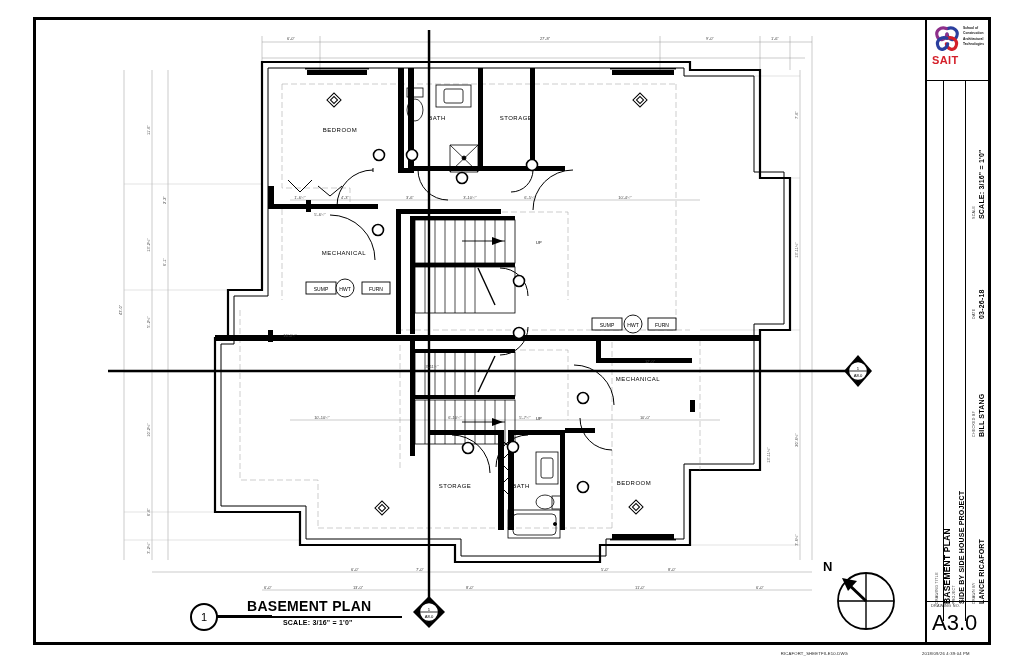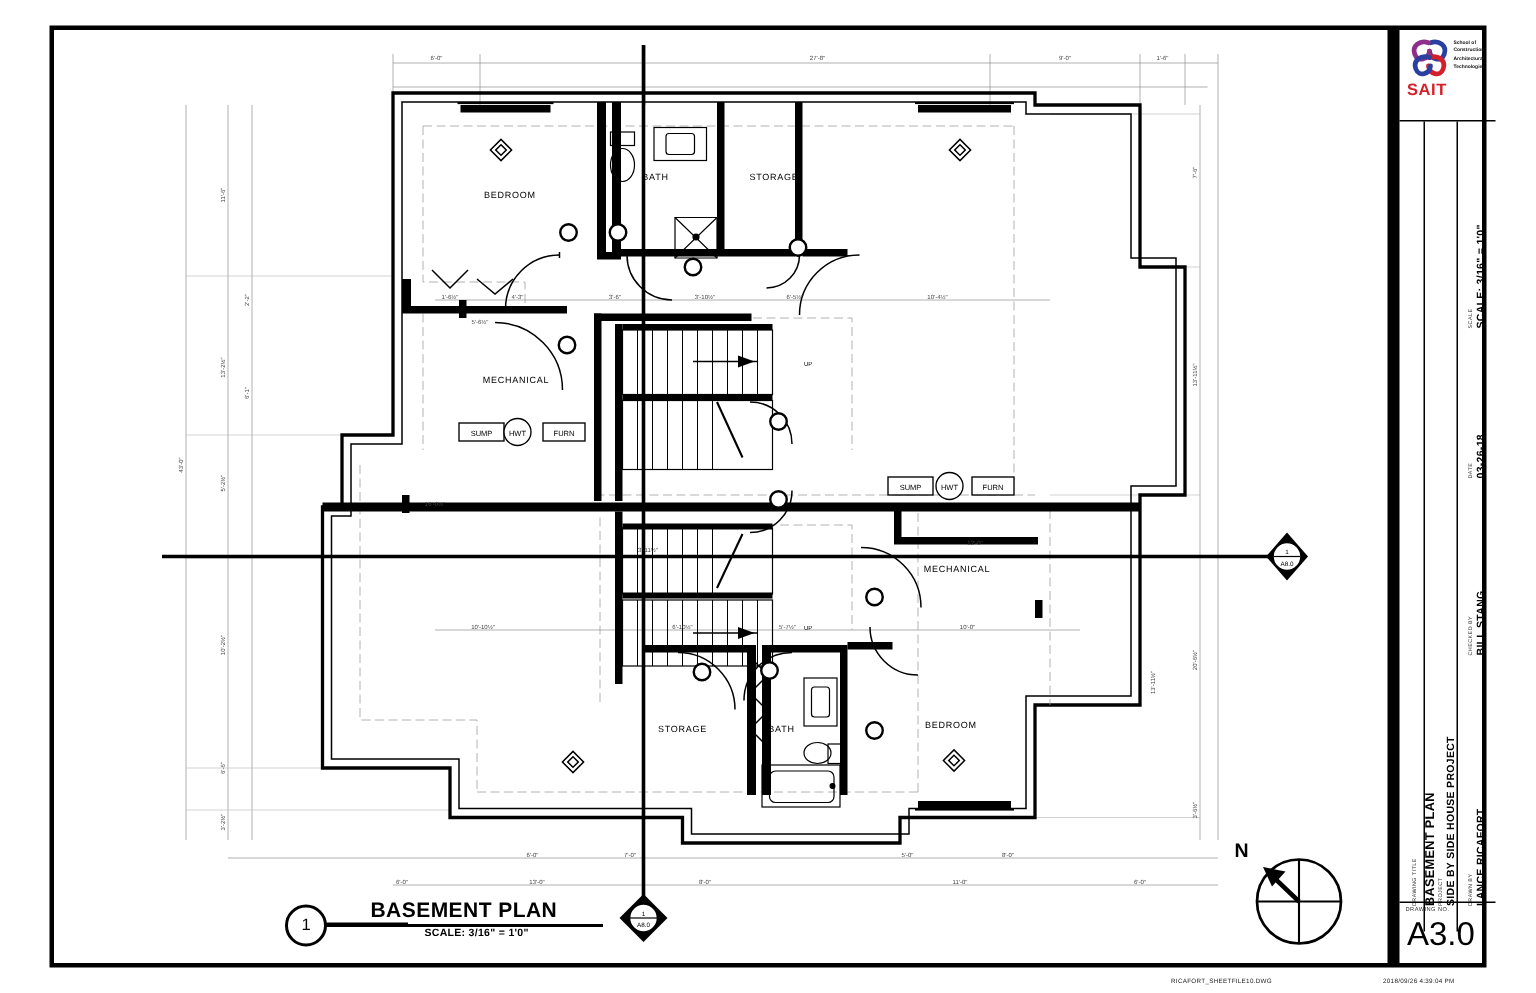--- a/index.html
+++ b/index.html
@@ -27,21 +27,21 @@
     position: absolute;
     left: 35px; top: 19px;
     width: 954px; height: 624px;
     border: 1px solid #000;
   }
   
   .titleblock {
     position: absolute;
     left: 925px; top: 19px;
     width: 64px; height: 624px;
-    border-left: 8px solid #000000;
+    border-left: 2px solid #000000;
   }
   .tb-logo {
     position: absolute;
     left: 0; top: 0; width: 64px; height: 62px;
     border-bottom: 1.5px solid #000;
   }
   .sait-mark {
     position: absolute; left: 6px; top: 5px;
     width: 28px; height: 30px;
   }

